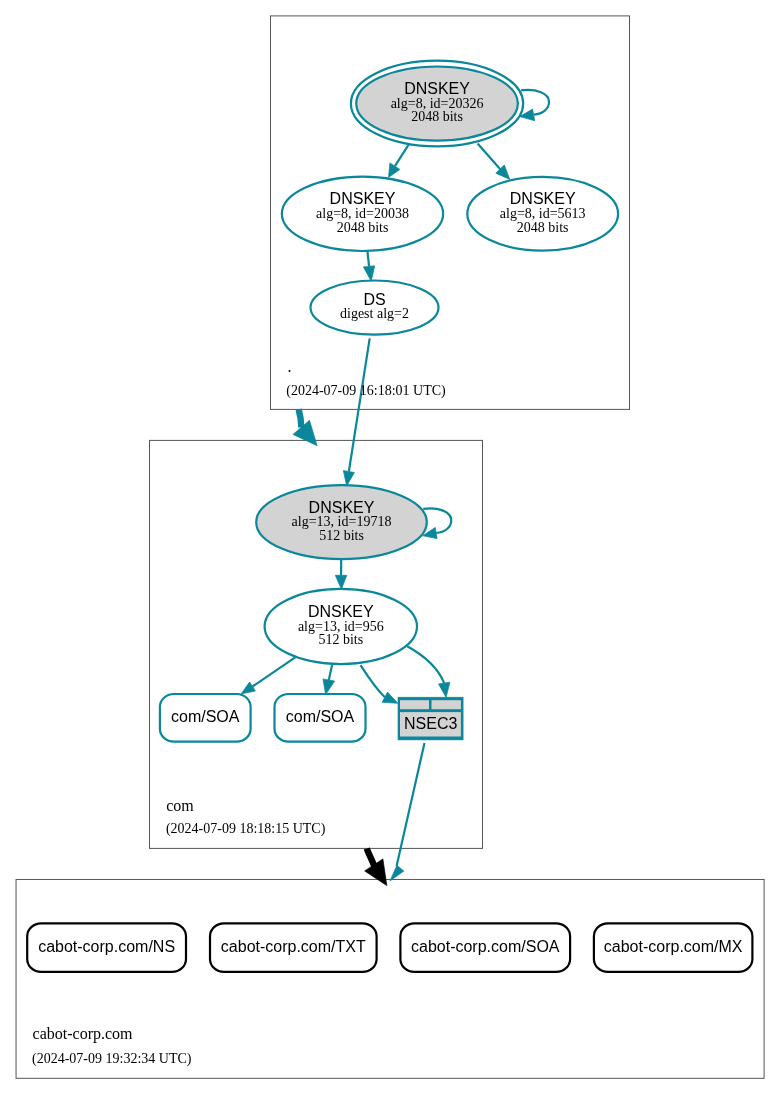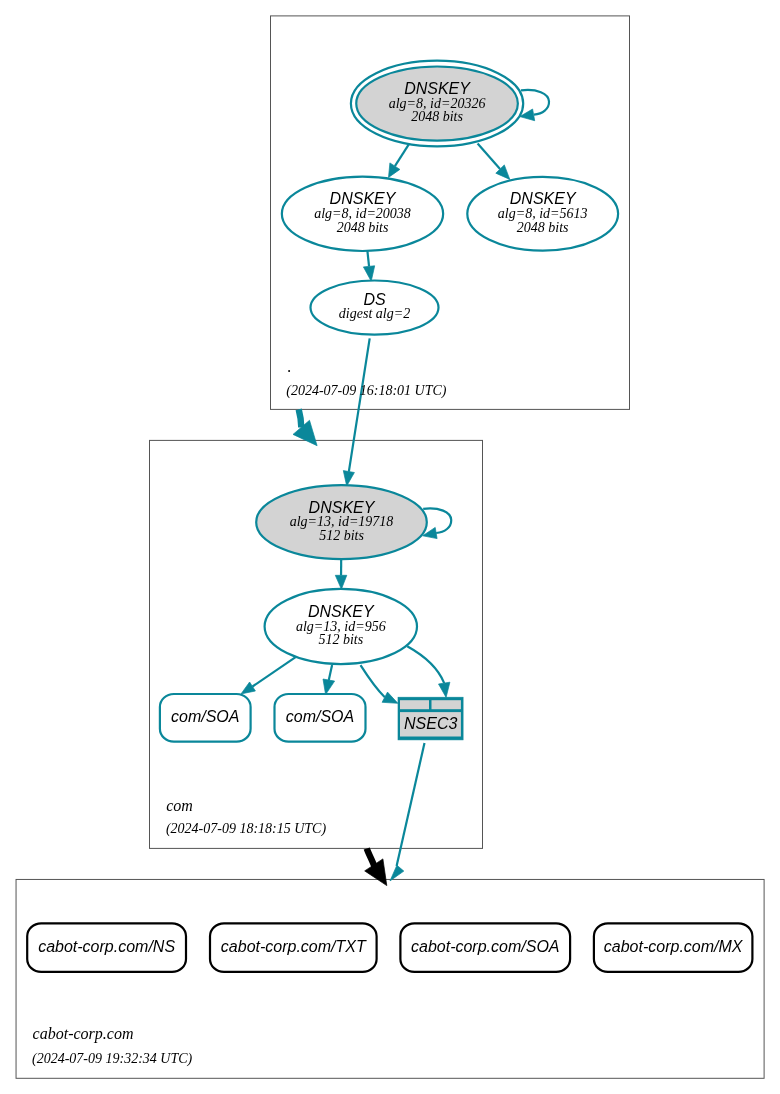--- a/index.html
+++ b/index.html
@@ -1,17 +1,17 @@
 <!DOCTYPE html>
 <html><head>
 <meta charset="utf-8">
 <title>DNSSEC authentication chain</title>
 <style>
   html,body{margin:0;padding:0;background:#ffffff;}
-  #page{position:relative;width:780px;height:1094px;overflow:hidden;background:#ffffff;font-style:italic;}
+  #page{position:relative;width:780px;height:1094px;overflow:hidden;background:#ffffff;}
   svg{display:block;filter:opacity(0.999);shape-rendering:auto;}
   text{white-space:pre;}
   .t-main{font-family:"Liberation Sans",sans-serif;font-size:16px;fill:#000000;text-anchor:middle;}
   .t-sub{font-family:"Liberation Serif",serif;font-size:14px;fill:#000000;text-anchor:middle;}
   .t-zone{font-family:"Liberation Serif",serif;font-size:16px;fill:#000000;}
   .t-time{font-family:"Liberation Serif",serif;font-size:14px;fill:#000000;}
 </style>
 </head>
 <body>
 

